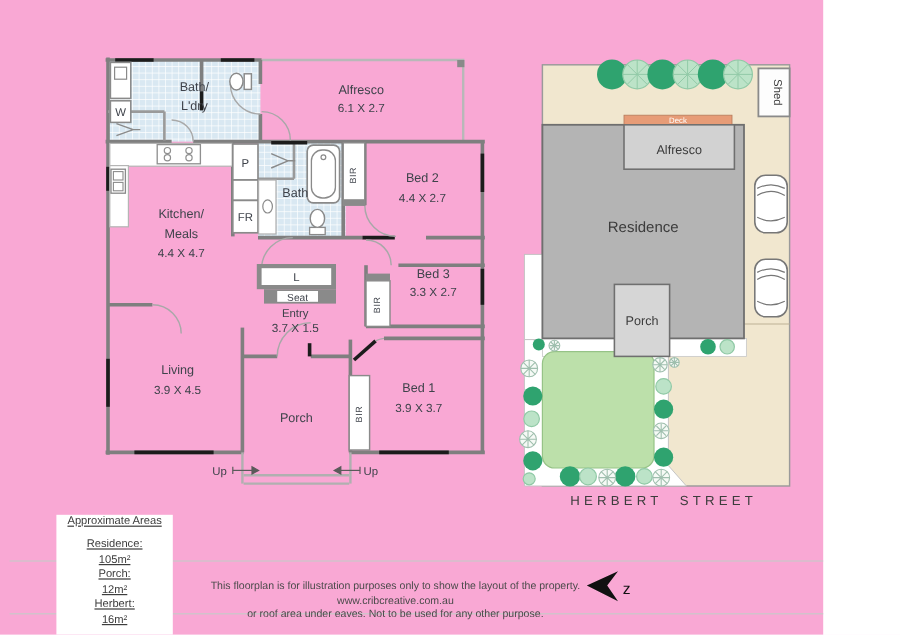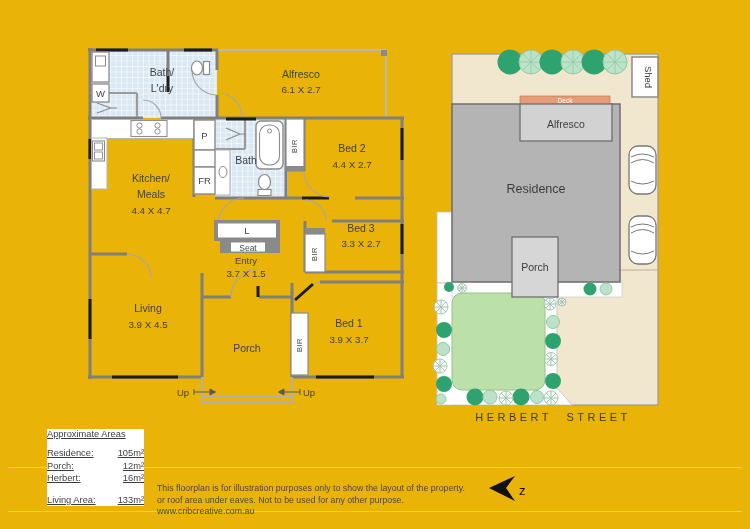--- a/index.html
+++ b/index.html
@@ -1,29 +1,29 @@
 <!DOCTYPE html>
 <html><head>
 <meta charset="utf-8">
 <style>
   html,body{margin:0;padding:0;background:#ffffff;}
-  .canvas{position:relative;width:750px;height:529px;background:#eab308;overflow:hidden;
-          font-family:"Liberation Sans",sans-serif;}
+  .canvas{position:relative;width:686px;height:529px;background:#f9a8d4;overflow:hidden;
+          font-family:"Liberation Sans",sans-serif;text-align:center;}
   svg text{font-family:"Liberation Sans",sans-serif;}
   .room-name{font-size:10.5px;fill:#3f434b;}
   .room-dim{font-size:9.8px;fill:#3f434b;}
   .small-label{font-size:9.5px;fill:#3f434b;}
   .tiny-label{font-size:8.5px;fill:#3f434b;}
   .bir-label{font-size:7.5px;fill:#3f434b;letter-spacing:.5px;}
   .site-label{fill:#3c3c3c;}
   .rule{position:absolute;height:1px;background:#c9c9c9;}
   .areas{position:absolute;left:47px;top:429px;width:97px;background:#fff;color:#3d3d3d;
          font-size:9.3px;z-index:3;text-decoration:underline;}
   .areas .title{margin-bottom:8px;white-space:nowrap;}
-  .arow{display:flex;justify-content:space-between;line-height:12.6px;white-space:nowrap;}
+  .arow{display:flex;justify-content:space-between;line-height:12.6px;white-space:nowrap;flex-direction:column;}
   .arow.total{margin-top:9px;}
   .disclaimer{position:absolute;left:157px;top:483px;width:345px;font-size:8.8px;
               line-height:11.7px;color:#4a4a4a;z-index:3;}
   .brand{position:absolute;left:487px;top:474px;z-index:4;display:flex;align-items:center;}
   .brand .zletter{font-size:13px;color:#111;margin-left:2px;margin-top:2px;}
   .address{position:absolute;left:532px;top:482px;font-size:13px;font-weight:bold;
            color:#141414;z-index:4;white-space:nowrap;}
 </style>
 </head>
 <body>
@@ -350,22 +350,22 @@
     <span>16m²</span>
   </div>
   <div class="arow total">
     <span>Living Area:</span>
     <span>133m²</span>
   </div>
 </div>
 
 <div class="disclaimer">
   <div>This floorplan is for illustration purposes only to show the layout of the property.</div>
+  <div>www.cribcreative.com.au</div>
   <div>or roof area under eaves. Not to be used for any other purpose.</div>
-  <div>www.cribcreative.com.au</div>
 </div>
 
 <div class="brand">
   <svg width="30" height="30" viewBox="0 0 30 30">
     <polygon points="2,14 28,2 19,14 28,27" fill="#111111"></polygon>
   </svg>
   <span class="zletter">z</span>
 </div>
 
 </div>

